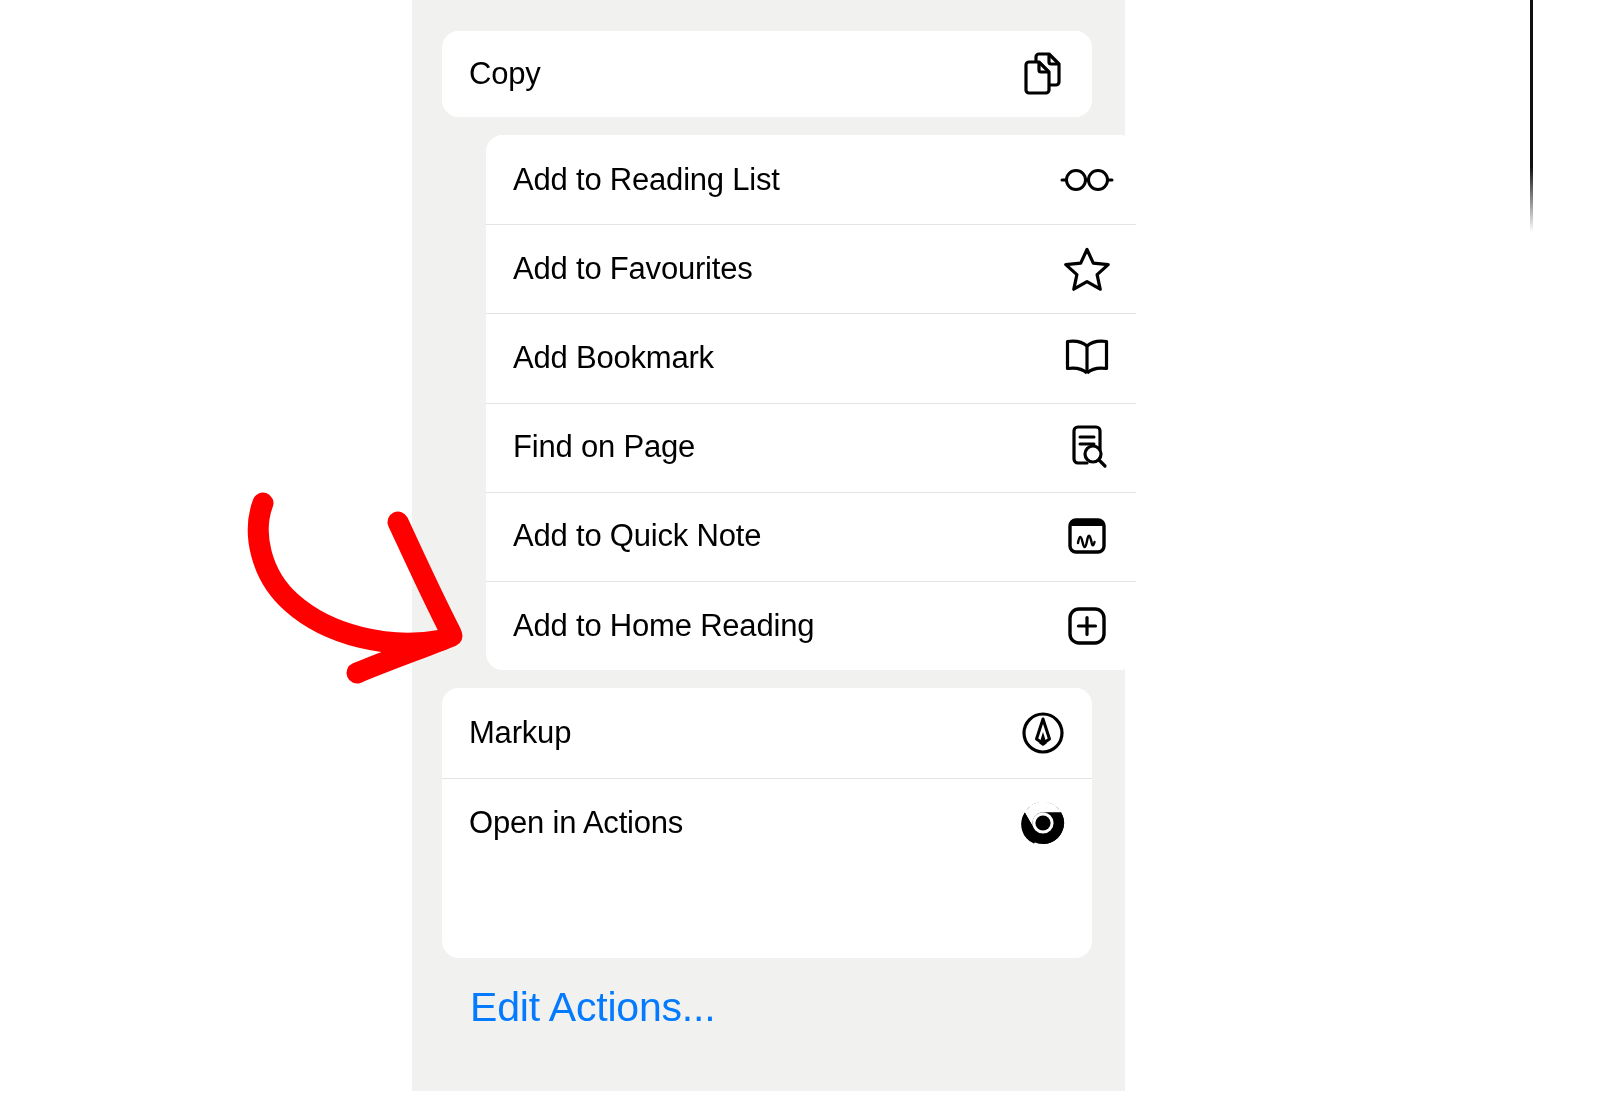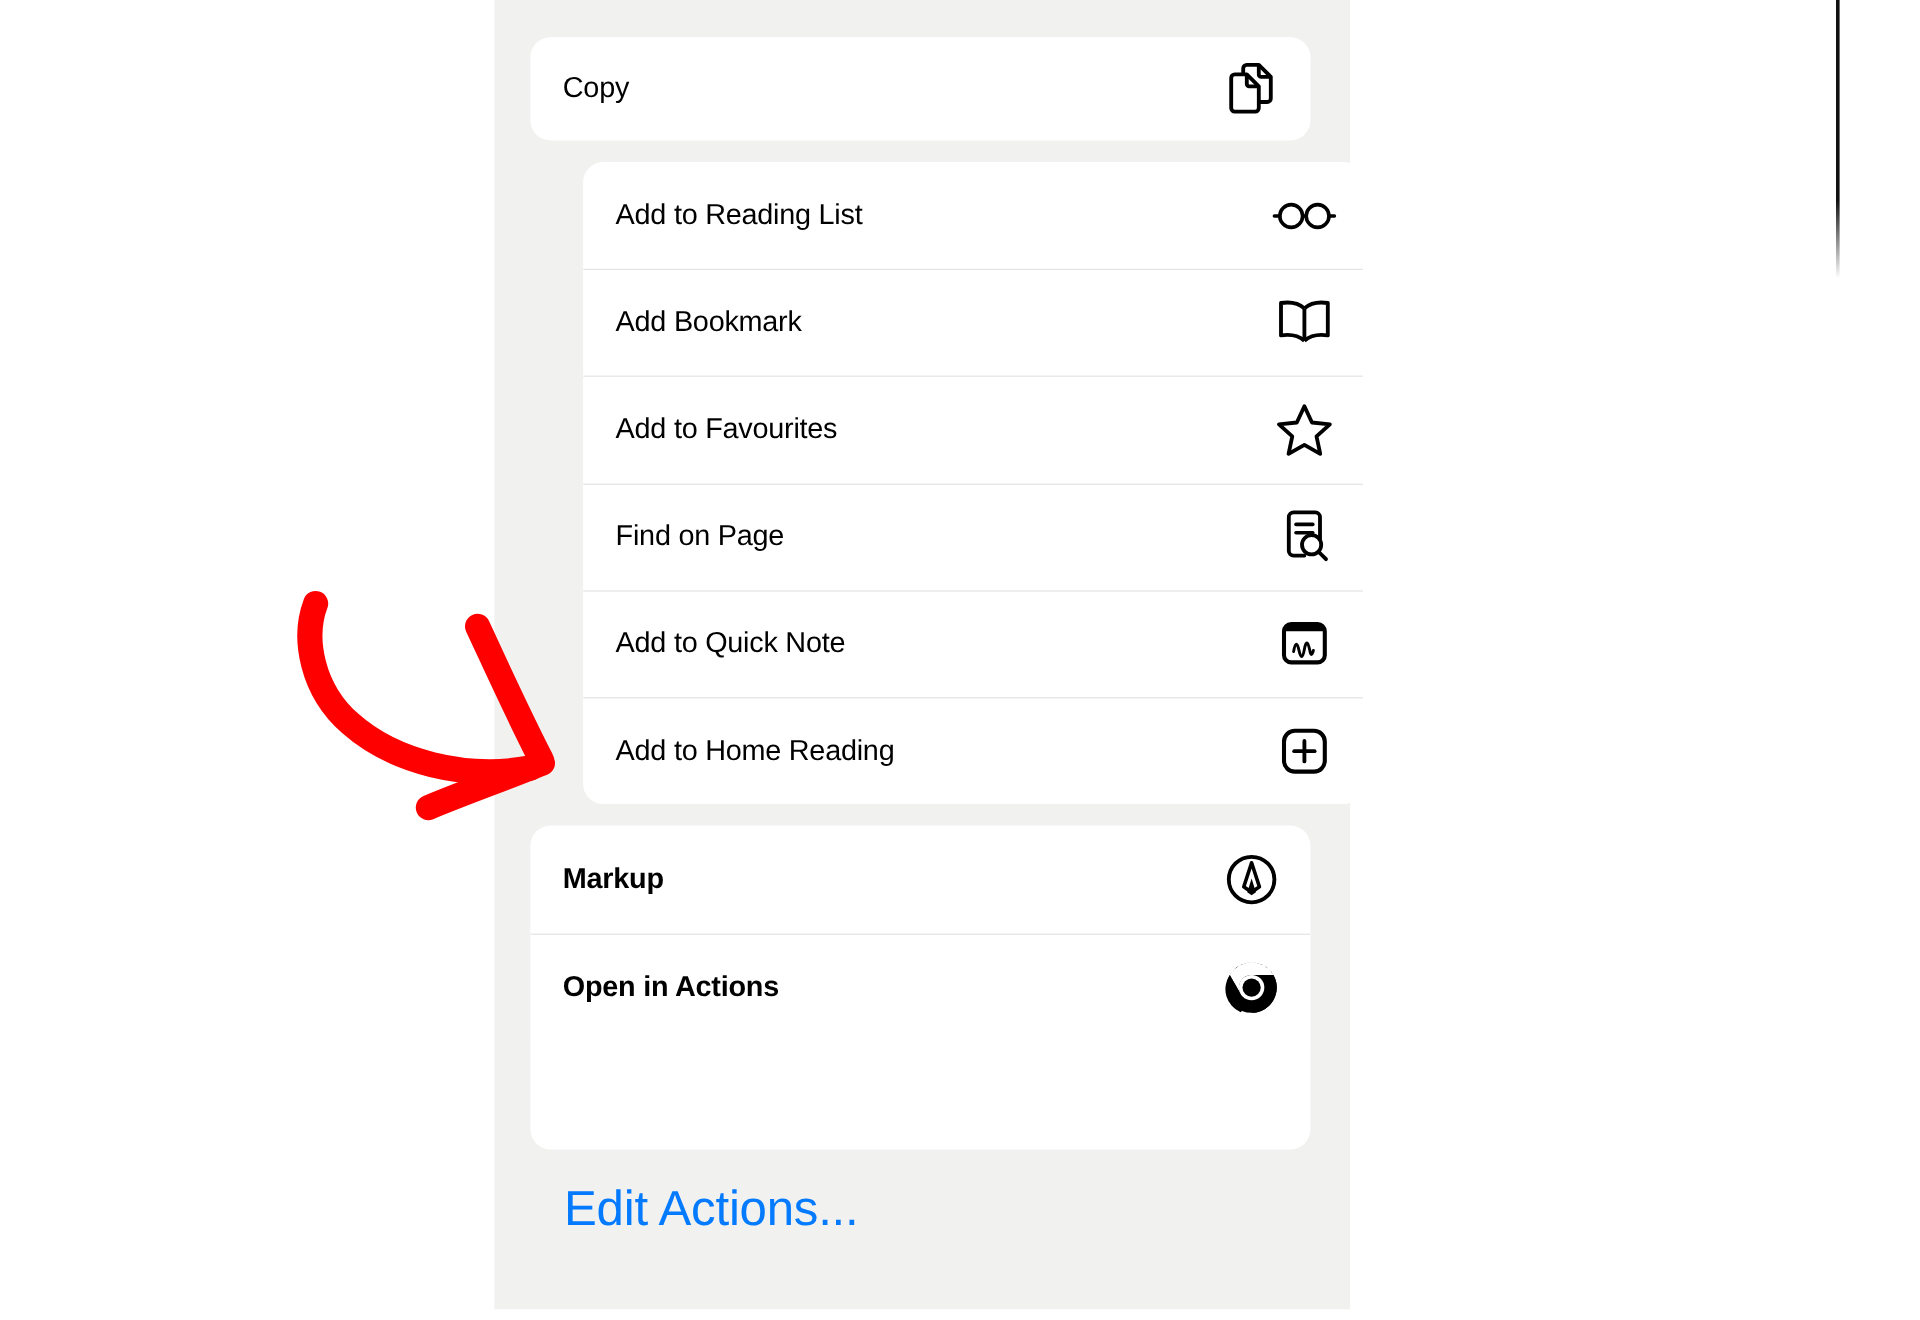--- a/index.html
+++ b/index.html
@@ -55,34 +55,34 @@
   .row {
     position: relative;
     height: 89.2px;
     display: flex;
     align-items: center;
     justify-content: space-between;
     padding: 0 22px 0 27px;
     background: #ffffff;
   }
   #card-copy .row  { height: 86px; }
-  #card-tools .row { height: 90px; font-weight: bold; }
+  #card-tools .row { height: 90px; }
 
   .row + .row::before {
     content: "";
     position: absolute;
     left: 0;
     right: 0;
     top: 0;
     height: 1px;
     background: #e3e3e3;
   }
 
   .row-label {
-    font-size: 24px;
+    font-size: 31px;
     color: #000000;
     letter-spacing: -0.2px;
     white-space: nowrap;
   }
 
   .row-icon {
     width: 54px;
     height: 54px;
     display: flex;
     align-items: center;
@@ -146,35 +146,35 @@
           <circle cx="16" cy="15" r="9.5" fill="none" stroke="#000" stroke-width="3"></circle>
           <circle cx="38" cy="15" r="9.5" fill="none" stroke="#000" stroke-width="3"></circle>
           <line x1="25.5" y1="15" x2="28.5" y2="15" stroke="#000" stroke-width="3"></line>
           <line x1="2" y1="15" x2="6.5" y2="15" stroke="#000" stroke-width="3" stroke-linecap="round"></line>
           <line x1="47.5" y1="15" x2="52" y2="15" stroke="#000" stroke-width="3" stroke-linecap="round"></line>
         </svg>
       </span>
     </div>
 
     <div class="row">
+      <span class="row-label">Add to Favourites</span>
+      <span class="row-icon">
+        <svg width="48" height="46" viewBox="0 0 48 46">
+          <path d="M24 3.5 L30.3 17.1 L45.2 18.6 L34.1 28.6 L37.2 43.2 L24 35.7 L10.8 43.2 L13.9 28.6 L2.8 18.6 L17.7 17.1 Z" fill="none" stroke="#000" stroke-width="3.2" stroke-linejoin="round"></path>
+        </svg>
+      </span>
+    </div>
+
+    <div class="row">
       <span class="row-label">Add Bookmark</span>
       <span class="row-icon">
         <svg width="48" height="40" viewBox="0 0 48 40">
           <path d="M24 8 C19 3.5 11 2.5 4.5 3.5 v27 C11 29.5 19 30.5 24 35" fill="none" stroke="#000" stroke-width="3.2" stroke-linejoin="round"></path>
           <path d="M24 8 C29 3.5 37 2.5 43.5 3.5 v27 C37 29.5 29 30.5 24 35" fill="none" stroke="#000" stroke-width="3.2" stroke-linejoin="round"></path>
           <line x1="24" y1="8" x2="24" y2="35" stroke="#000" stroke-width="3.2"></line>
-        </svg>
-      </span>
-    </div>
-
-    <div class="row">
-      <span class="row-label">Add to Favourites</span>
-      <span class="row-icon">
-        <svg width="48" height="46" viewBox="0 0 48 46">
-          <path d="M24 3.5 L30.3 17.1 L45.2 18.6 L34.1 28.6 L37.2 43.2 L24 35.7 L10.8 43.2 L13.9 28.6 L2.8 18.6 L17.7 17.1 Z" fill="none" stroke="#000" stroke-width="3.2" stroke-linejoin="round"></path>
         </svg>
       </span>
     </div>
 
     <div class="row">
       <span class="row-label">Find on Page</span>
       <span class="row-icon">
         <svg width="44" height="46" viewBox="0 0 44 46">
           <path d="M9 7 a4 4 0 0 1 4 -4 h18 a4 4 0 0 1 4 4 v18 M9 7 v28 a4 4 0 0 0 4 4 h9" fill="none" stroke="#000" stroke-width="3.2" stroke-linecap="round" stroke-linejoin="round"></path>
           <line x1="15" y1="13" x2="29" y2="13" stroke="#000" stroke-width="3" stroke-linecap="round"></line>

